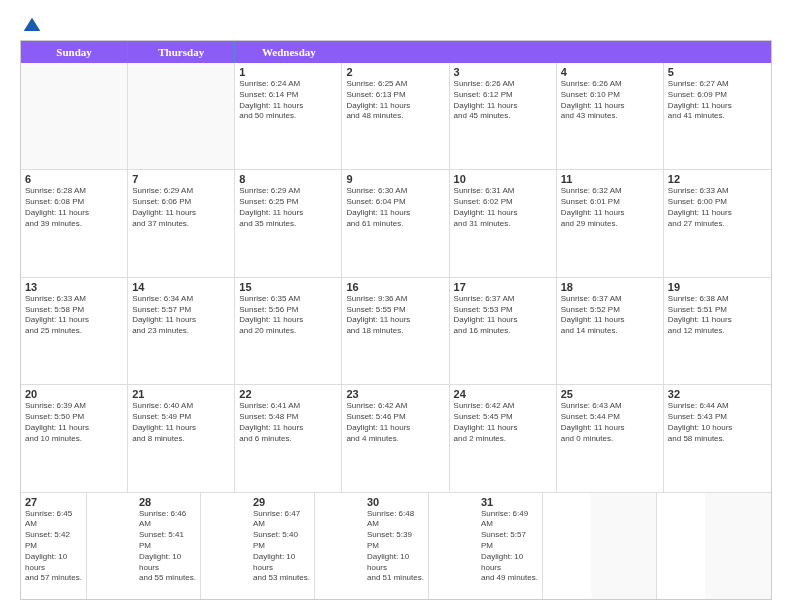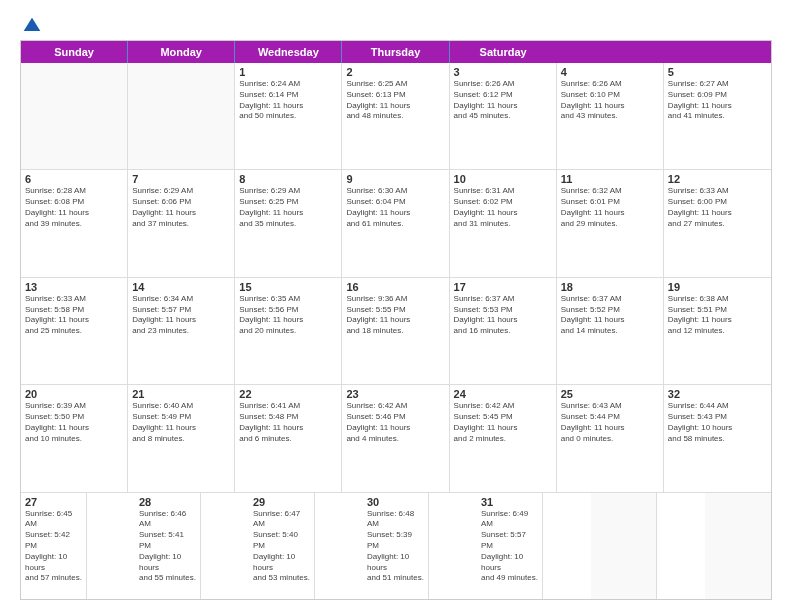--- a/index.html
+++ b/index.html
@@ -64,21 +64,22 @@
     }
     .calendar {
       flex: 1;
       display: flex;
       flex-direction: column;
       border: 1px solid #ccc;
     }
     .calendar-header-row {
       display: grid;
       grid-template-columns: repeat(7, 1fr);
-      background: #a21caf;
+      background: #8b5cf6;
+      font-family: Liberation Serif, serif;
     }
     .calendar-header-cell {
       color: #fff;
       font-size: 11px;
       font-weight: bold;
       text-align: center;
       padding: 5px 2px;
       border-right: 1px solid #5588cc;
     }
     .calendar-header-cell:last-child {
@@ -144,24 +145,22 @@
     </div>
     <div class="title-block">
       <div class="month-title"></div>
       <div class="subtitle"></div>
     </div>
   </div>
 
   <div class="calendar">
     <div class="calendar-header-row">
     <div class="calendar-header-cell">Sunday</div>
-        <div class="calendar-header-cell">Monday</div>
+        <div class="calendar-header-cell">Thursday</div>
         <div class="calendar-header-cell">Wednesday</div>
-        <div class="calendar-header-cell">Thursday</div>
-        <div class="calendar-header-cell">Saturday</div>
       </div>
     <div class="calendar-body">
     <div class="calendar-row">
           <div class="calendar-cell empty"></div>
           <div class="calendar-cell empty"></div>
           <div class="calendar-cell">
             <span class="day-number">1</span>
             <span class="cell-line">Sunrise: 6:24 AM</span>
             <span class="cell-line">Sunset: 6:14 PM</span>
             <span class="cell-line">Daylight: 11 hours</span>

